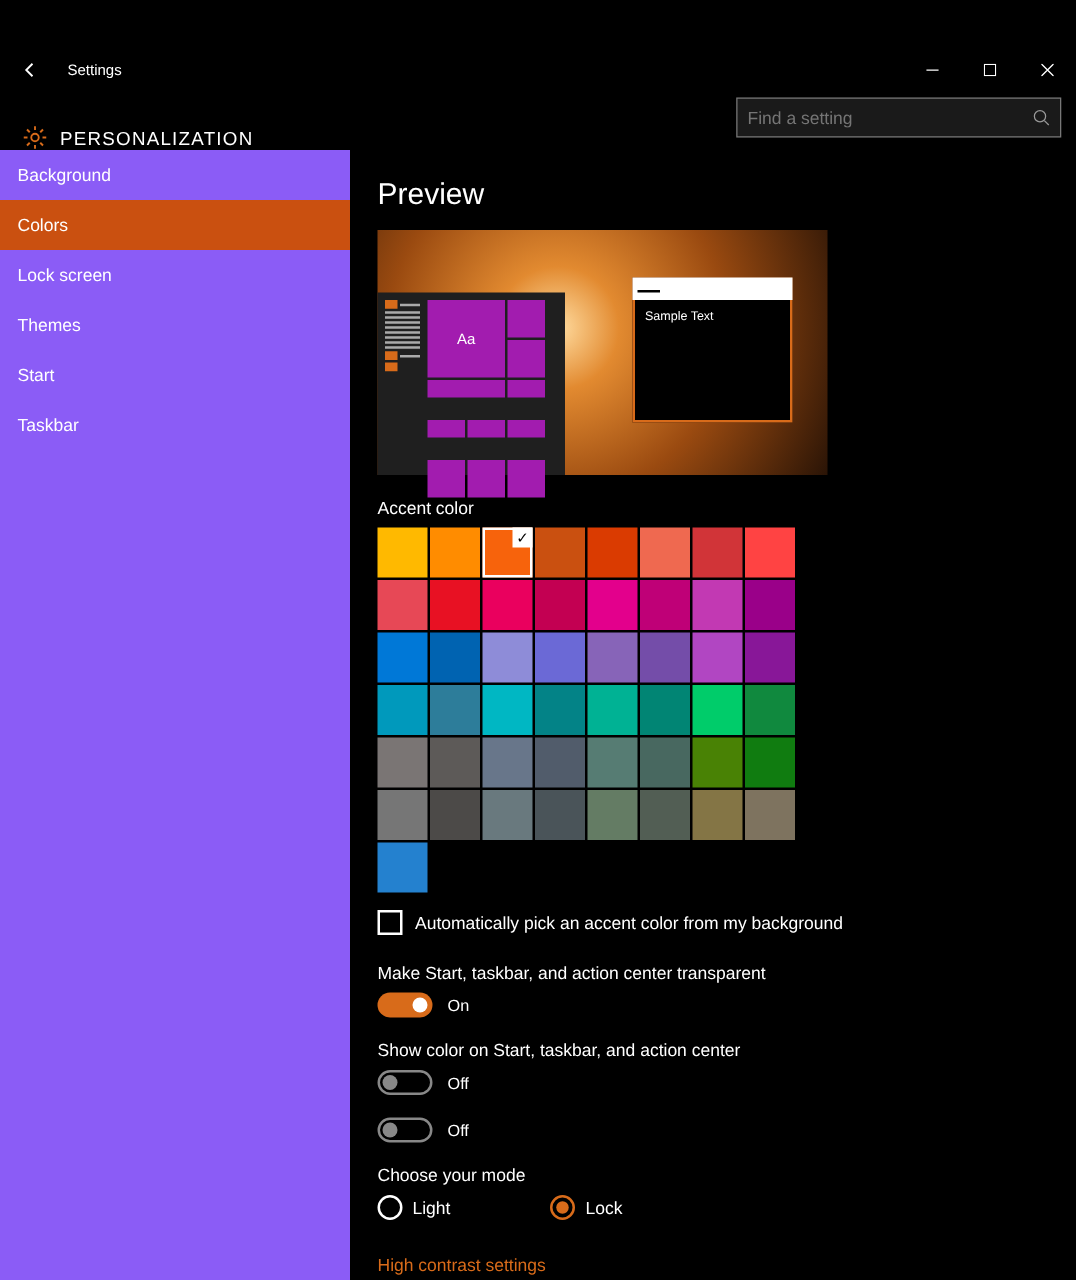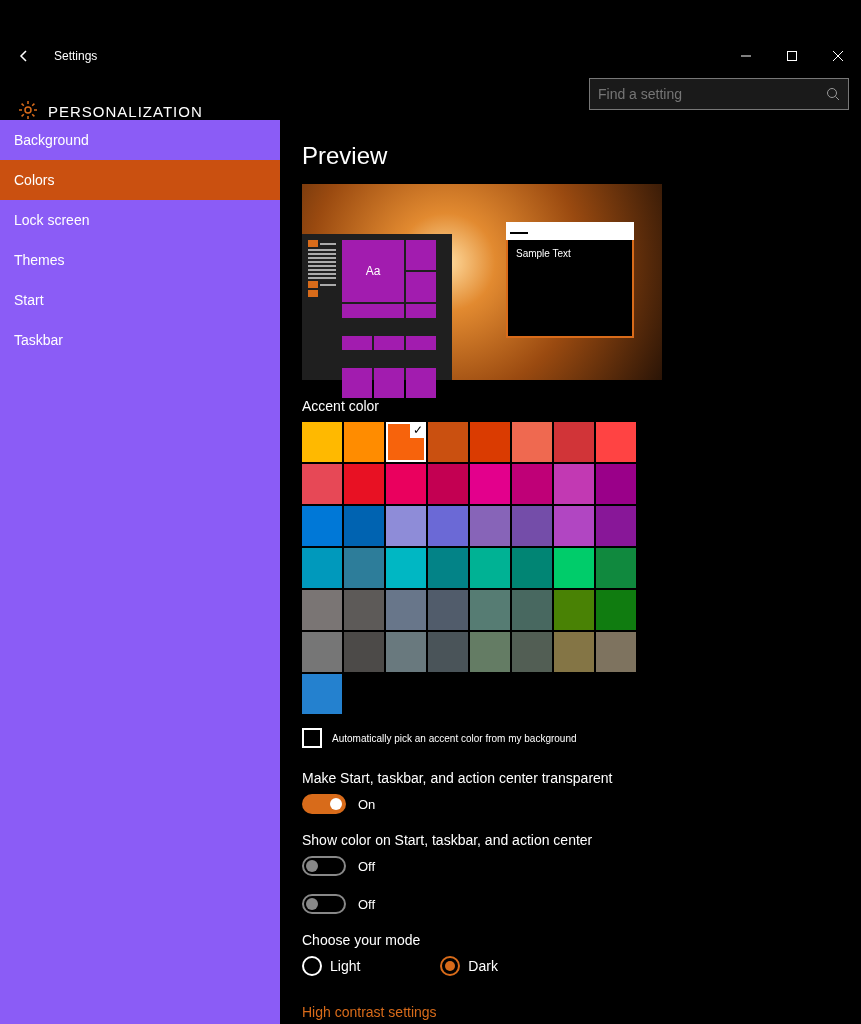--- a/index.html
+++ b/index.html
@@ -43,21 +43,21 @@
 
 .label { font-size:14px; margin-bottom:8px; display:block; }
 
 .swatches { display:grid; grid-template-columns: repeat(8, 40px); grid-auto-rows:40px; gap:2px; width: 336px; margin-bottom: 14px; }
 .swatch { cursor:pointer; position:relative; }
 .swatch.selected { outline:2px solid #fff; outline-offset:-2px; }
 .swatch.selected::after { content:"✓"; position:absolute; right:0; top:0; width:16px; height:16px; background:#fff; color:#000; font-size:12px; display:flex; align-items:center; justify-content:center; }
 
 .checkbox { display:flex; align-items:center; gap:10px; cursor:pointer; margin: 8px 0 22px 0; }
 .checkbox .box { width:20px; height:20px; border:2px solid #fff; }
-.checkbox span { font-size:10px; }
+.checkbox span { font-size:14px; }
 
 .setting-block { margin-bottom: 18px; }
 .toggle-row { display:flex; align-items:center; gap:12px; margin-top:6px; }
 .toggle { width:44px; height:20px; border-radius:10px; position:relative; cursor:pointer; }
 .toggle.on { background:#d86b1a; }
 .toggle.off { background:transparent; border:2px solid #888; }
 .toggle .knob { width:12px; height:12px; border-radius:50%; background:#fff; position:absolute; top:4px; }
 .toggle.on .knob { right:4px; }
 .toggle.off .knob { left:2px; top:2px; background:#888; }
 .toggle-label { font-size:13px; }
@@ -285,20 +285,20 @@
 
     <div class="setting-block">
       <span class="label">Choose your mode</span>
       <div class="radios" id="radios">
           <div class="radio">
             <div class="circ"></div>
             <span>Light</span>
           </div>
           <div class="radio selected">
             <div class="circ"></div>
-            <span>Dark</span>
+            <span>Lock</span>
           </div>
         </div>
     </div>
 
     <a class="link">High contrast settings</a>
   </div>
 </div>
 
 </body></html>

